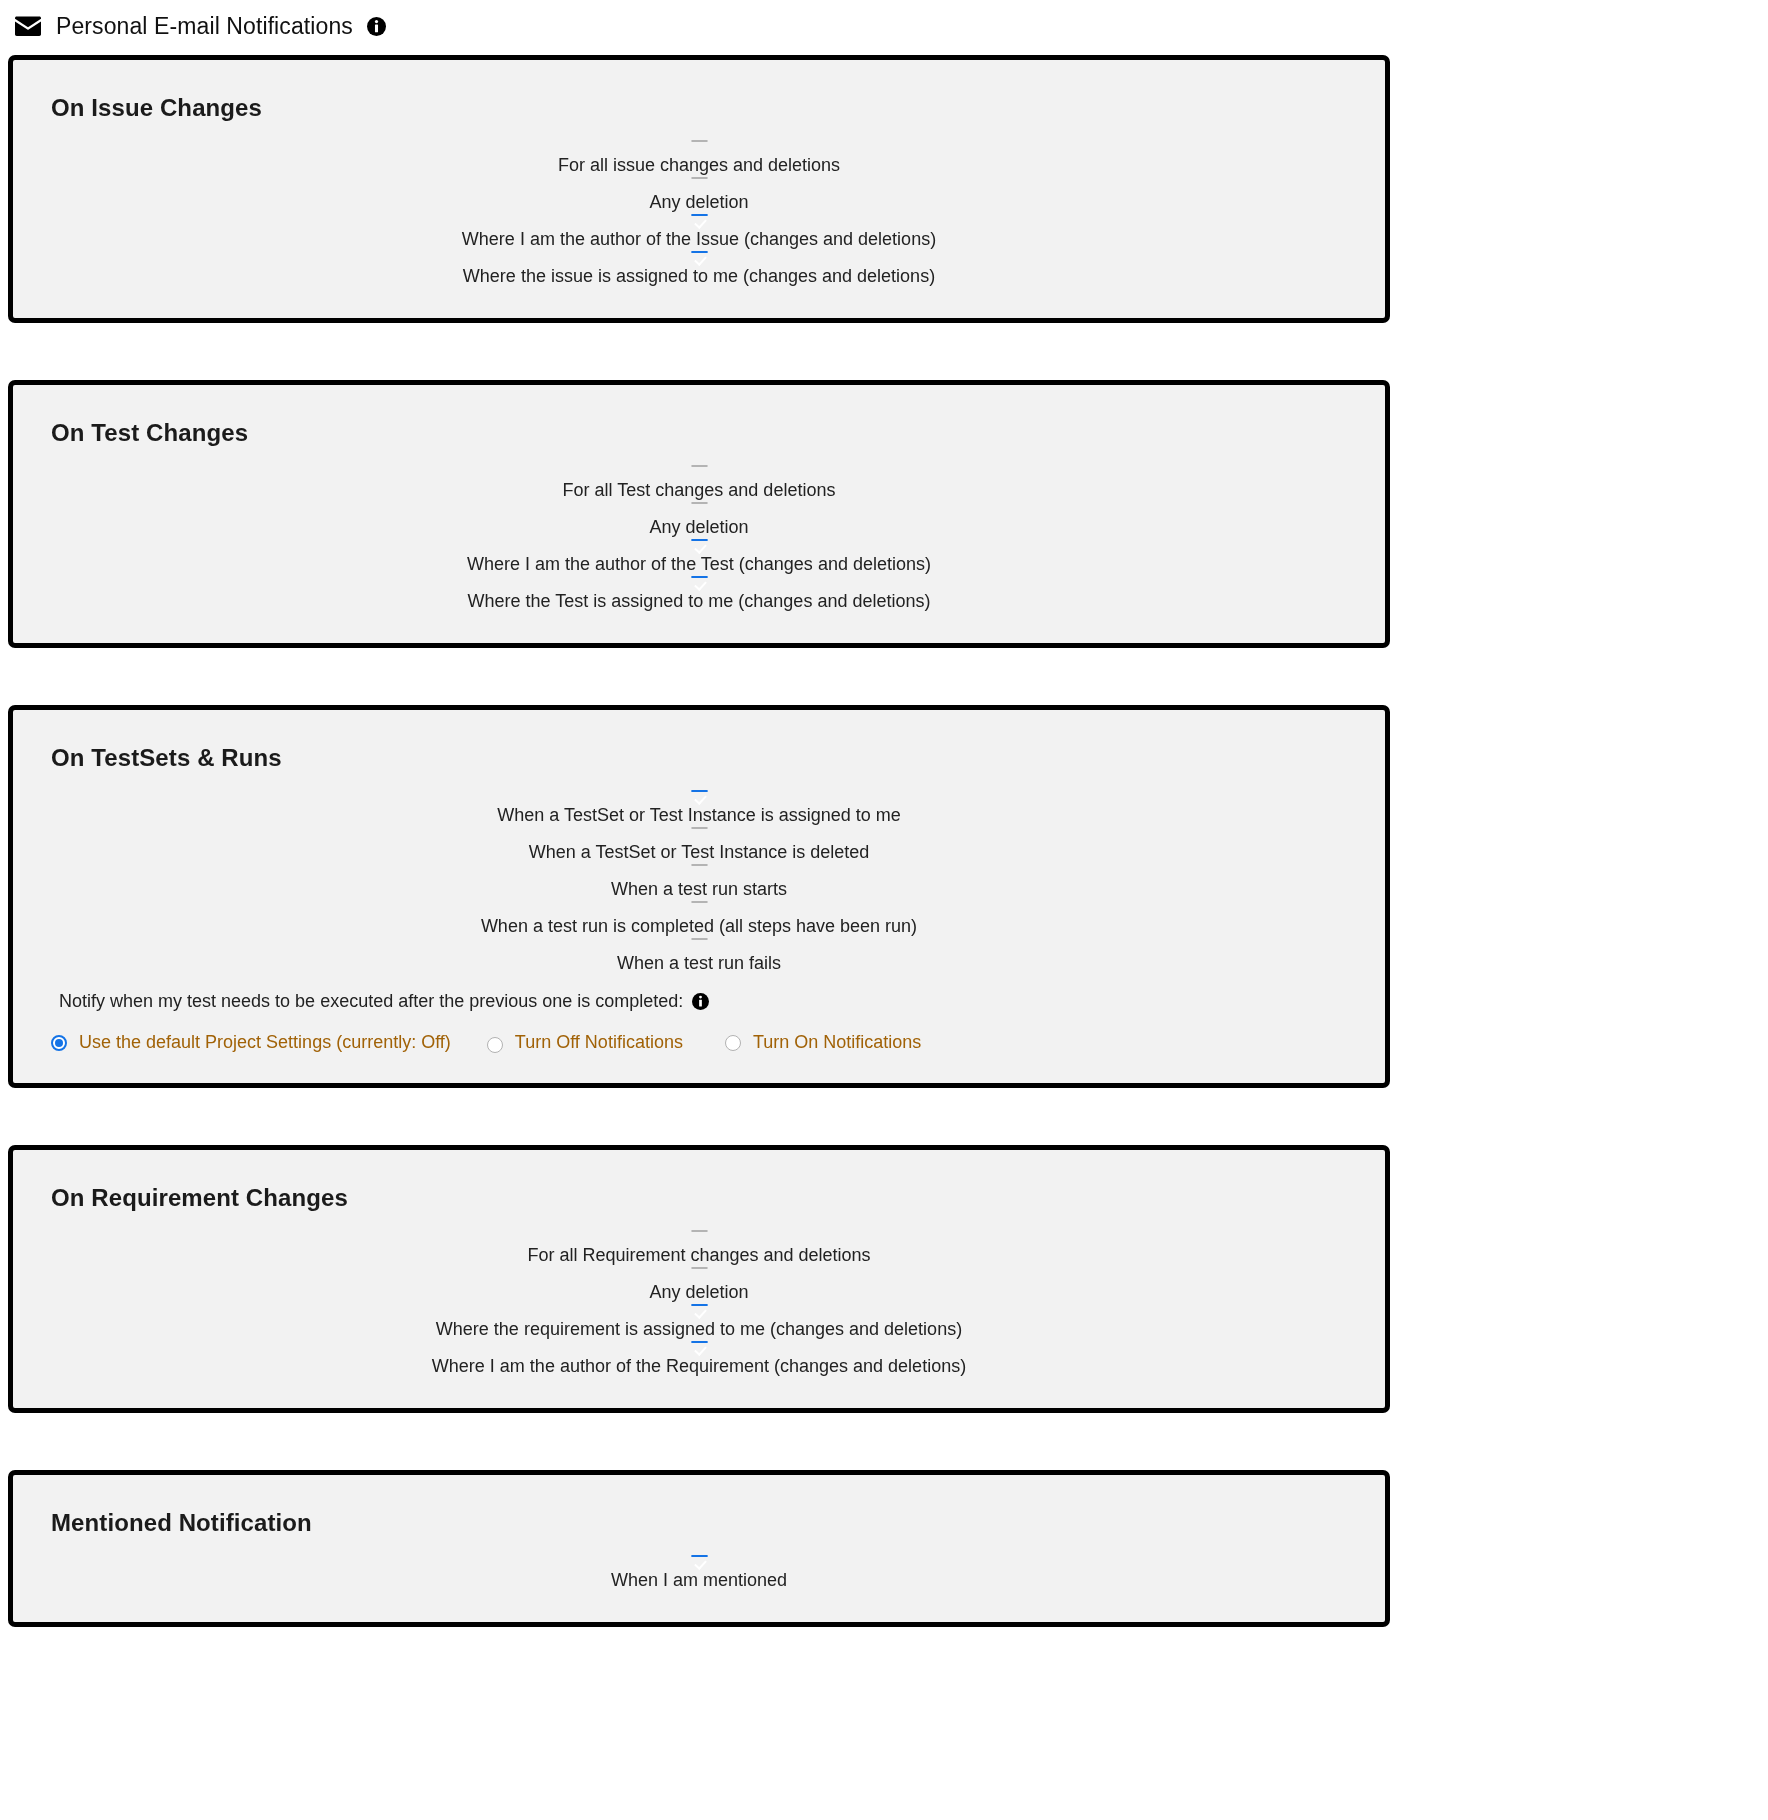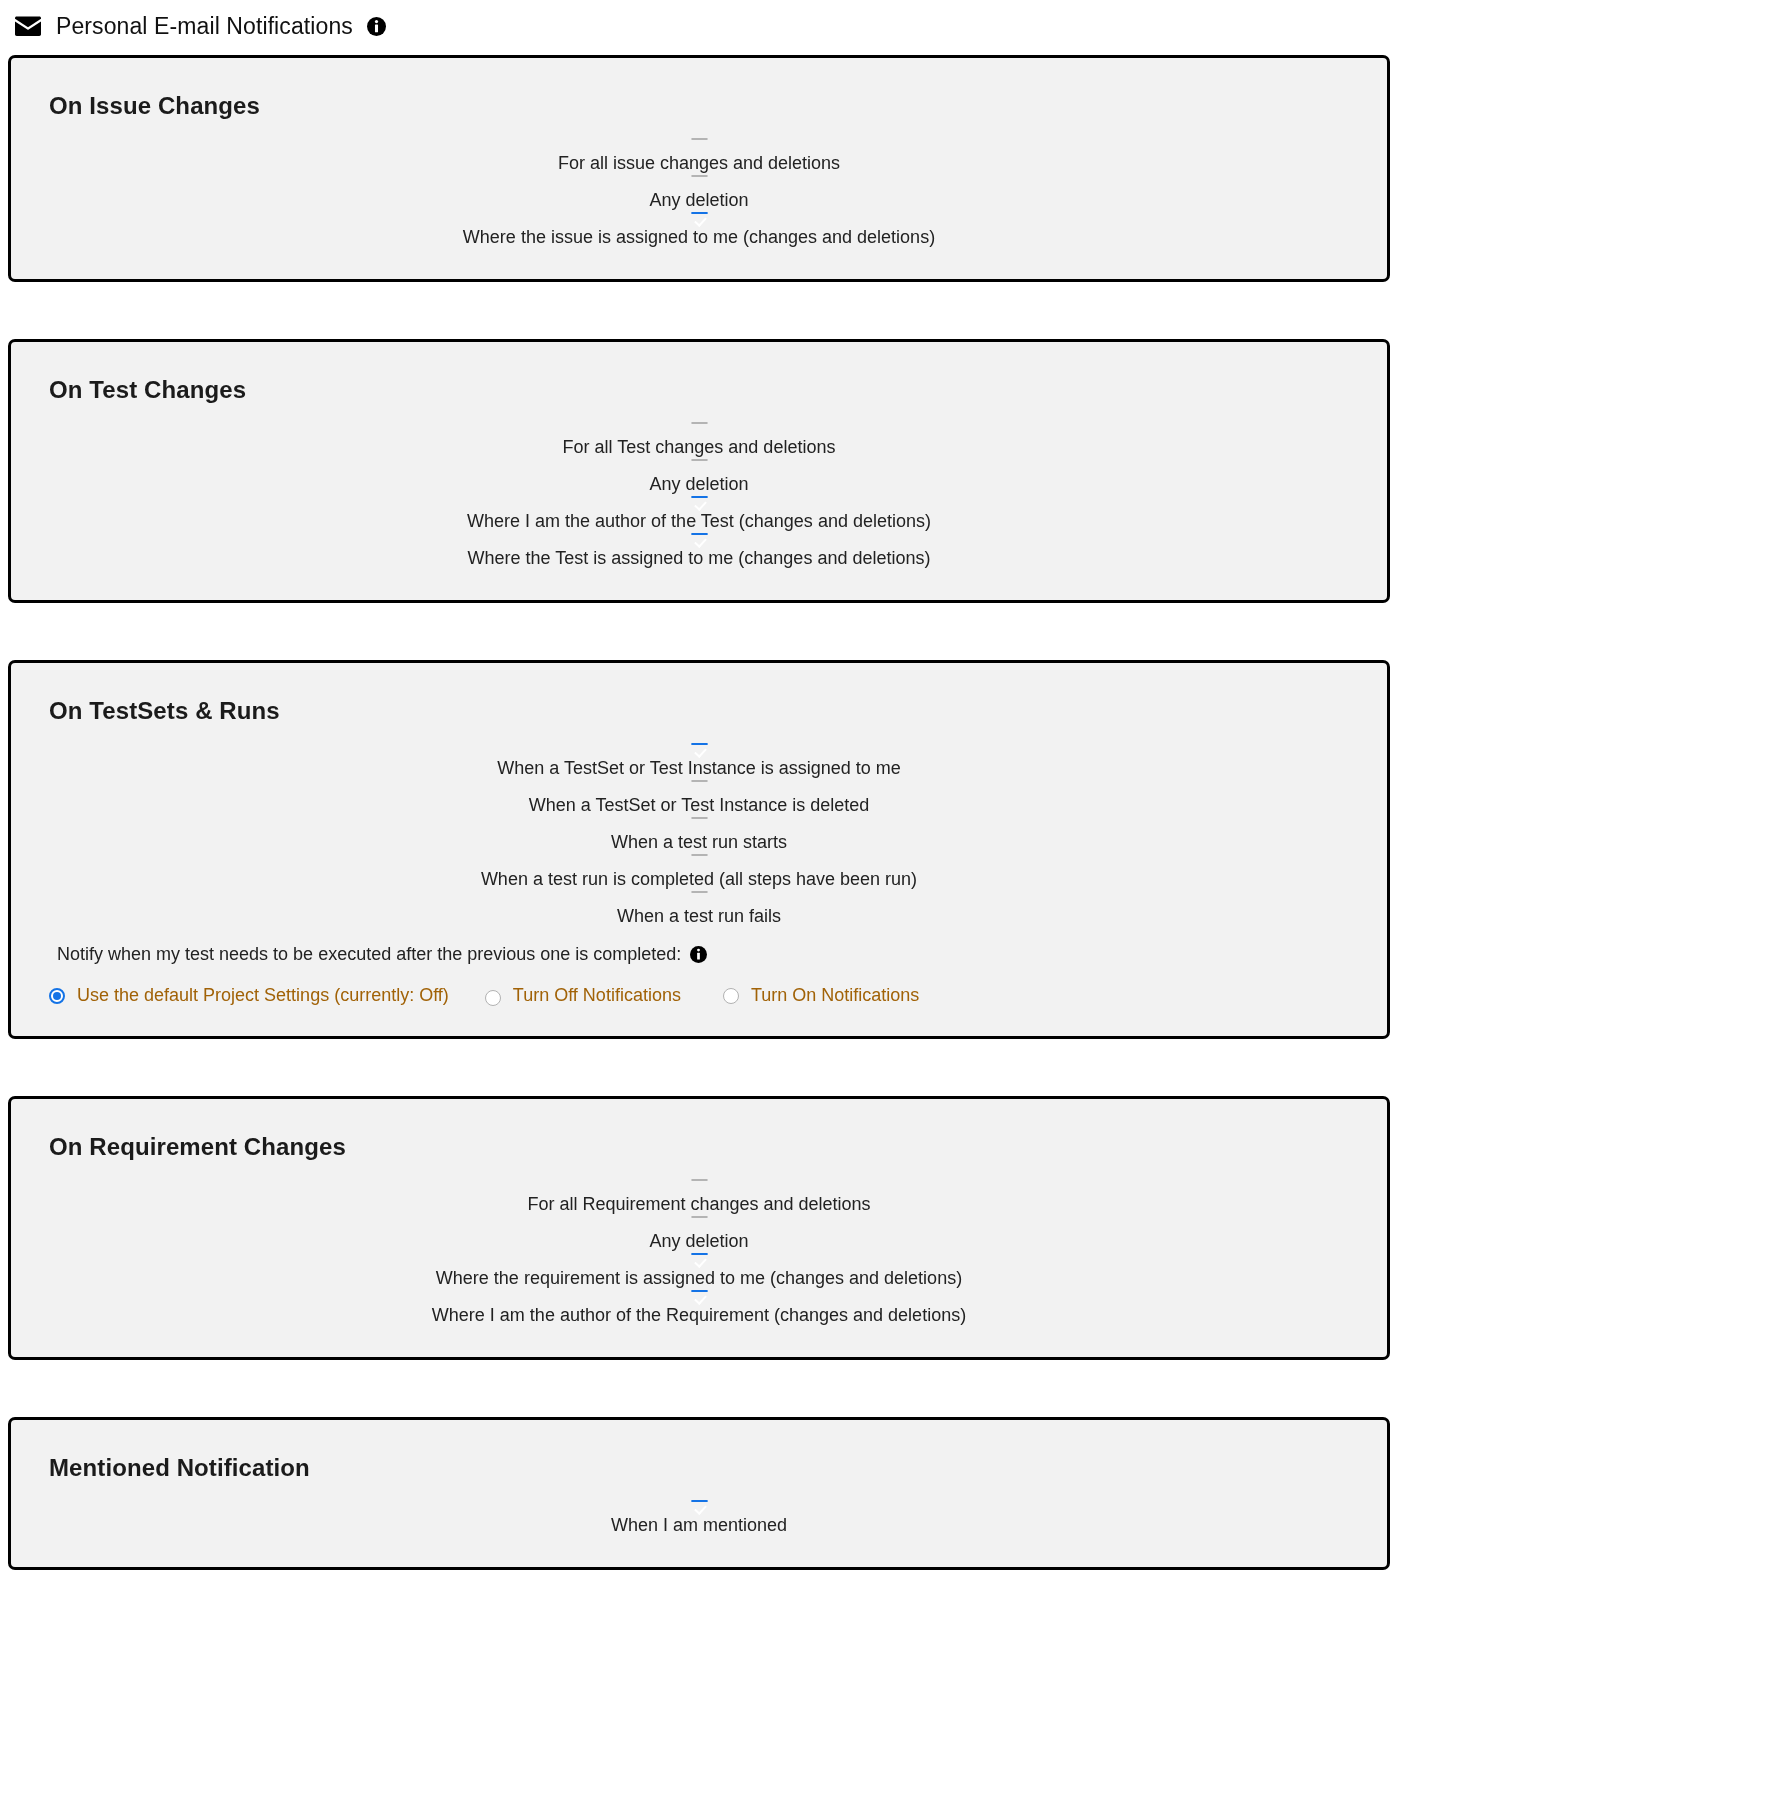--- a/index.html
+++ b/index.html
@@ -35,21 +35,21 @@
   }
   .info-icon {
     display: inline-flex;
     align-items: center;
     justify-content: center;
   }
 
   
   .card {
     background: #f2f2f2;
-    border: 3px solid #000000;
+    border: 5px solid #000000;
     border-radius: 7px;
     margin: 0 18px 0 8px;
     padding: 34px 38px 30px 38px;
   }
   .card + .card { margin-top: 57px; }
   #card-issue   { margin-top: 11px; }
 
   .card-title {
     font-size: 24px;
     font-weight: 700;
@@ -181,20 +181,24 @@
     <div class="check-row">
       <span class="cb"></span>
       <span class="row-label">For all issue changes and deletions</span>
     </div>
     <div class="check-row">
       <span class="cb"></span>
       <span class="row-label">Any deletion</span>
     </div>
     <div class="check-row">
       <span class="cb checked"></span>
+      <span class="row-label">Where I am the author of the Issue (changes and deletions)</span>
+    </div>
+    <div class="check-row">
+      <span class="cb checked"></span>
       <span class="row-label">Where the issue is assigned to me (changes and deletions)</span>
     </div>
   </div>
 
   <div class="card" id="card-test">
     <div class="card-title">On Test Changes</div>
 
     <div class="check-row">
       <span class="cb"></span>
       <span class="row-label">For all Test changes and deletions</span>

